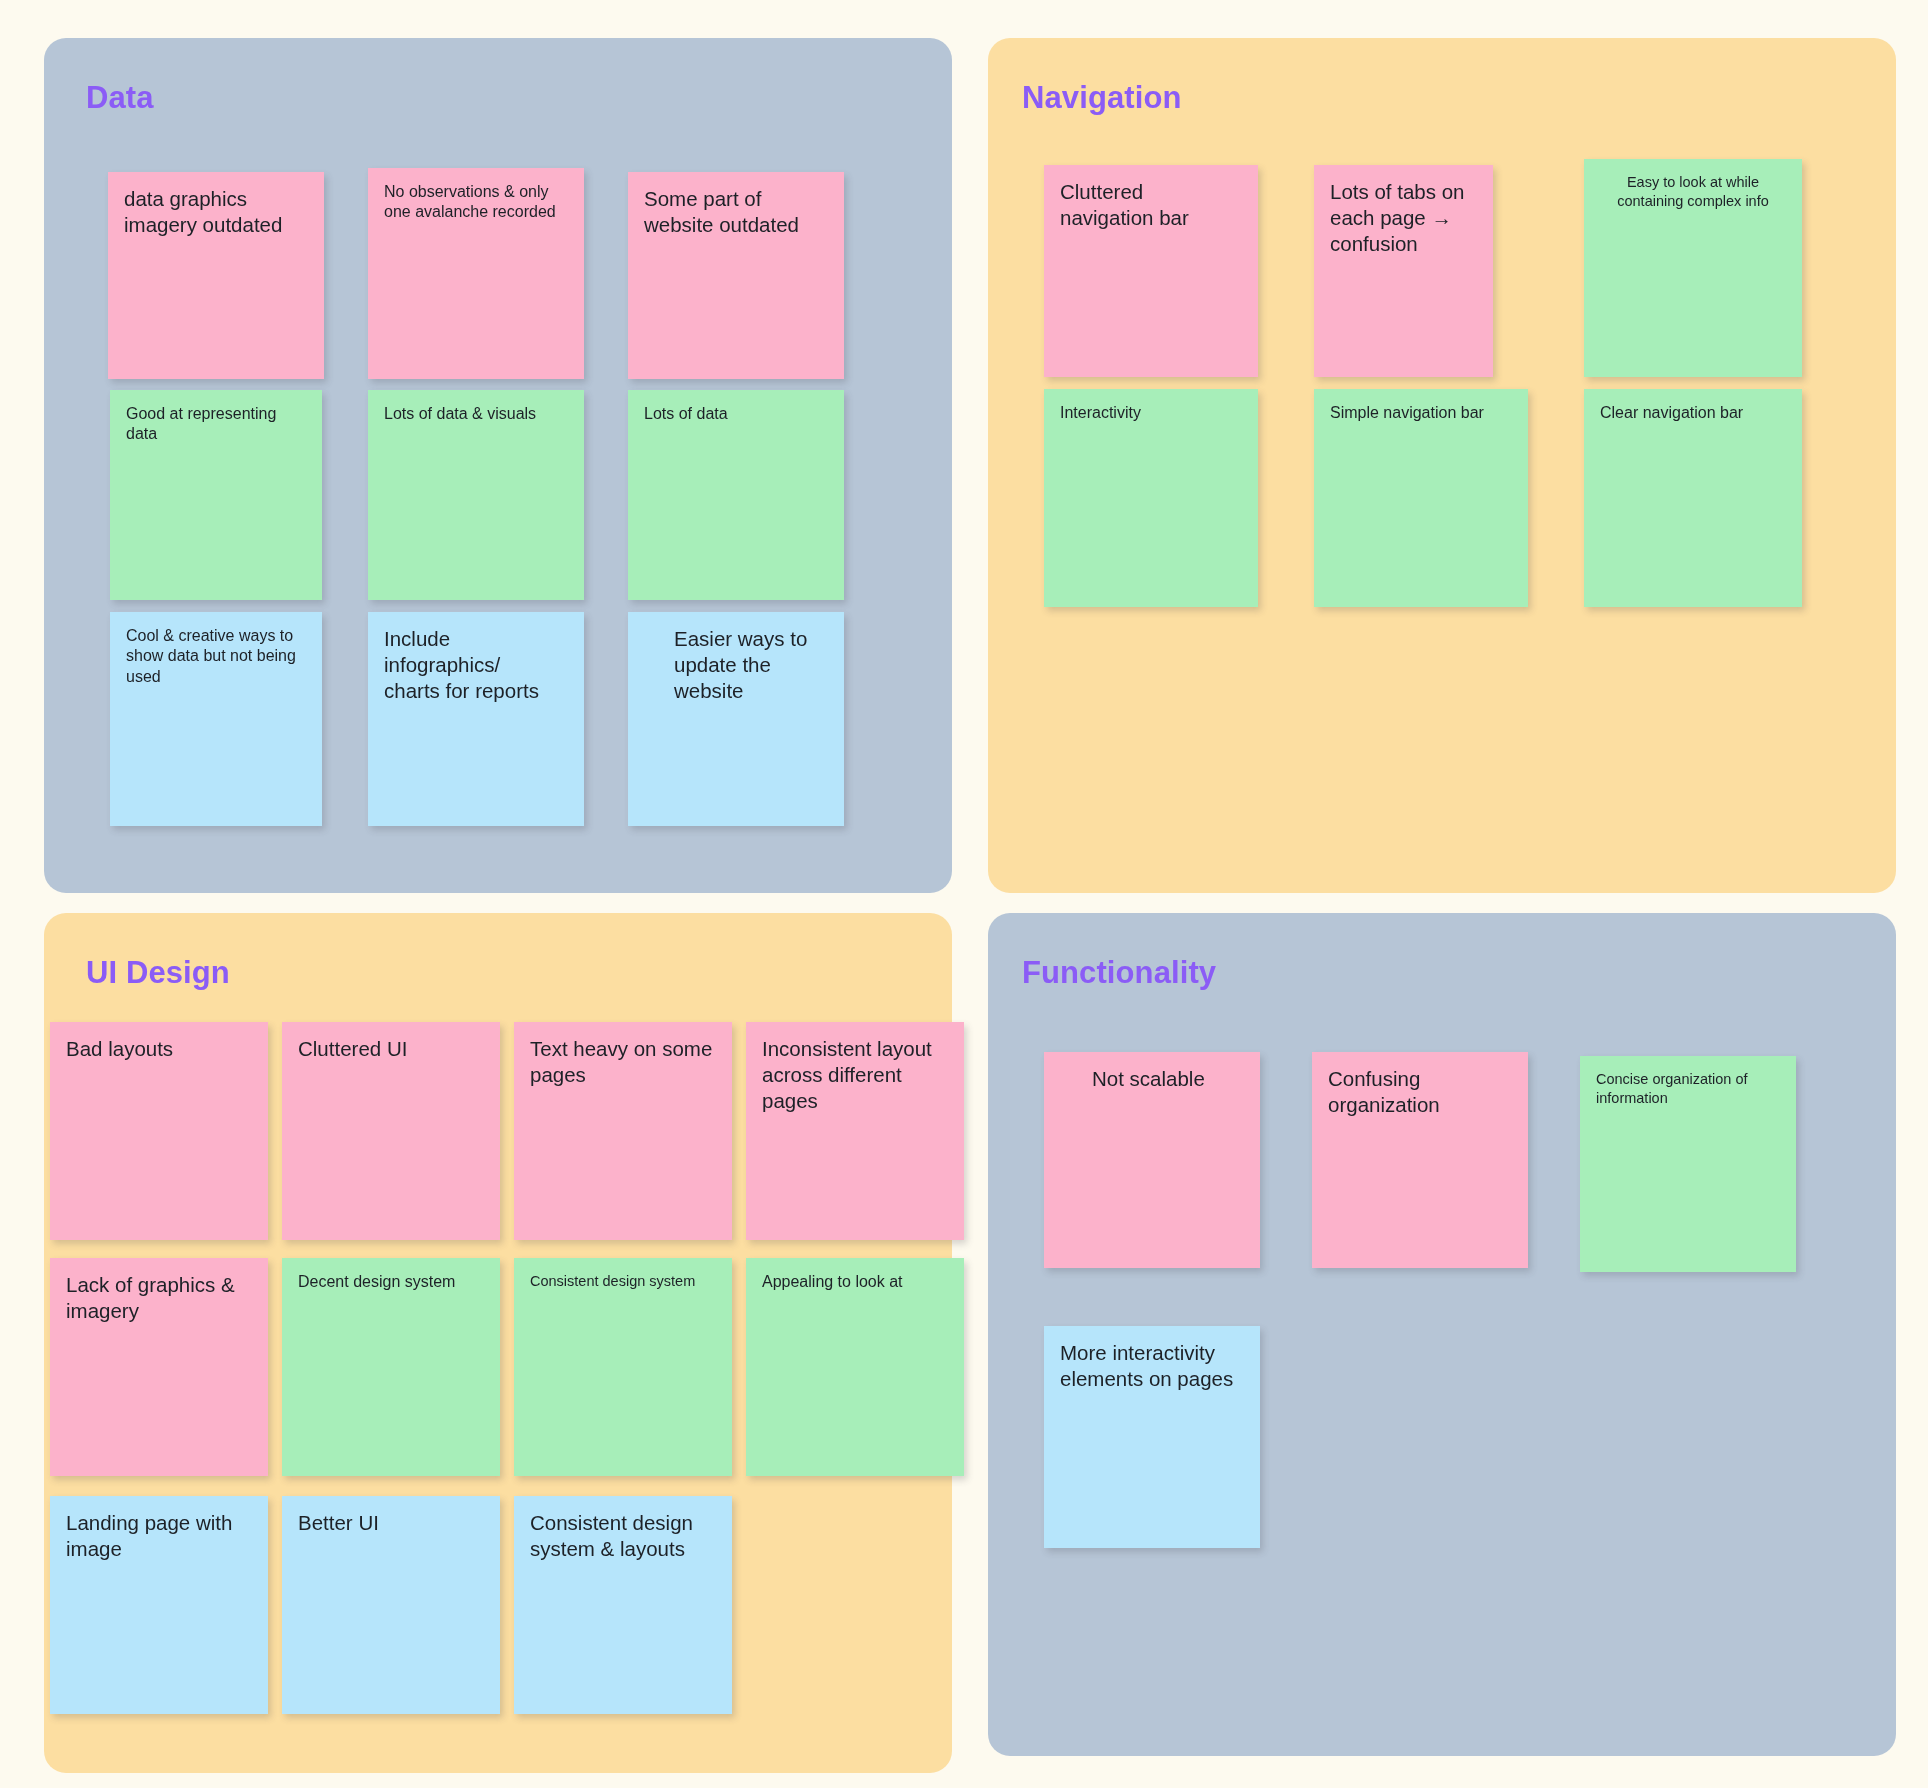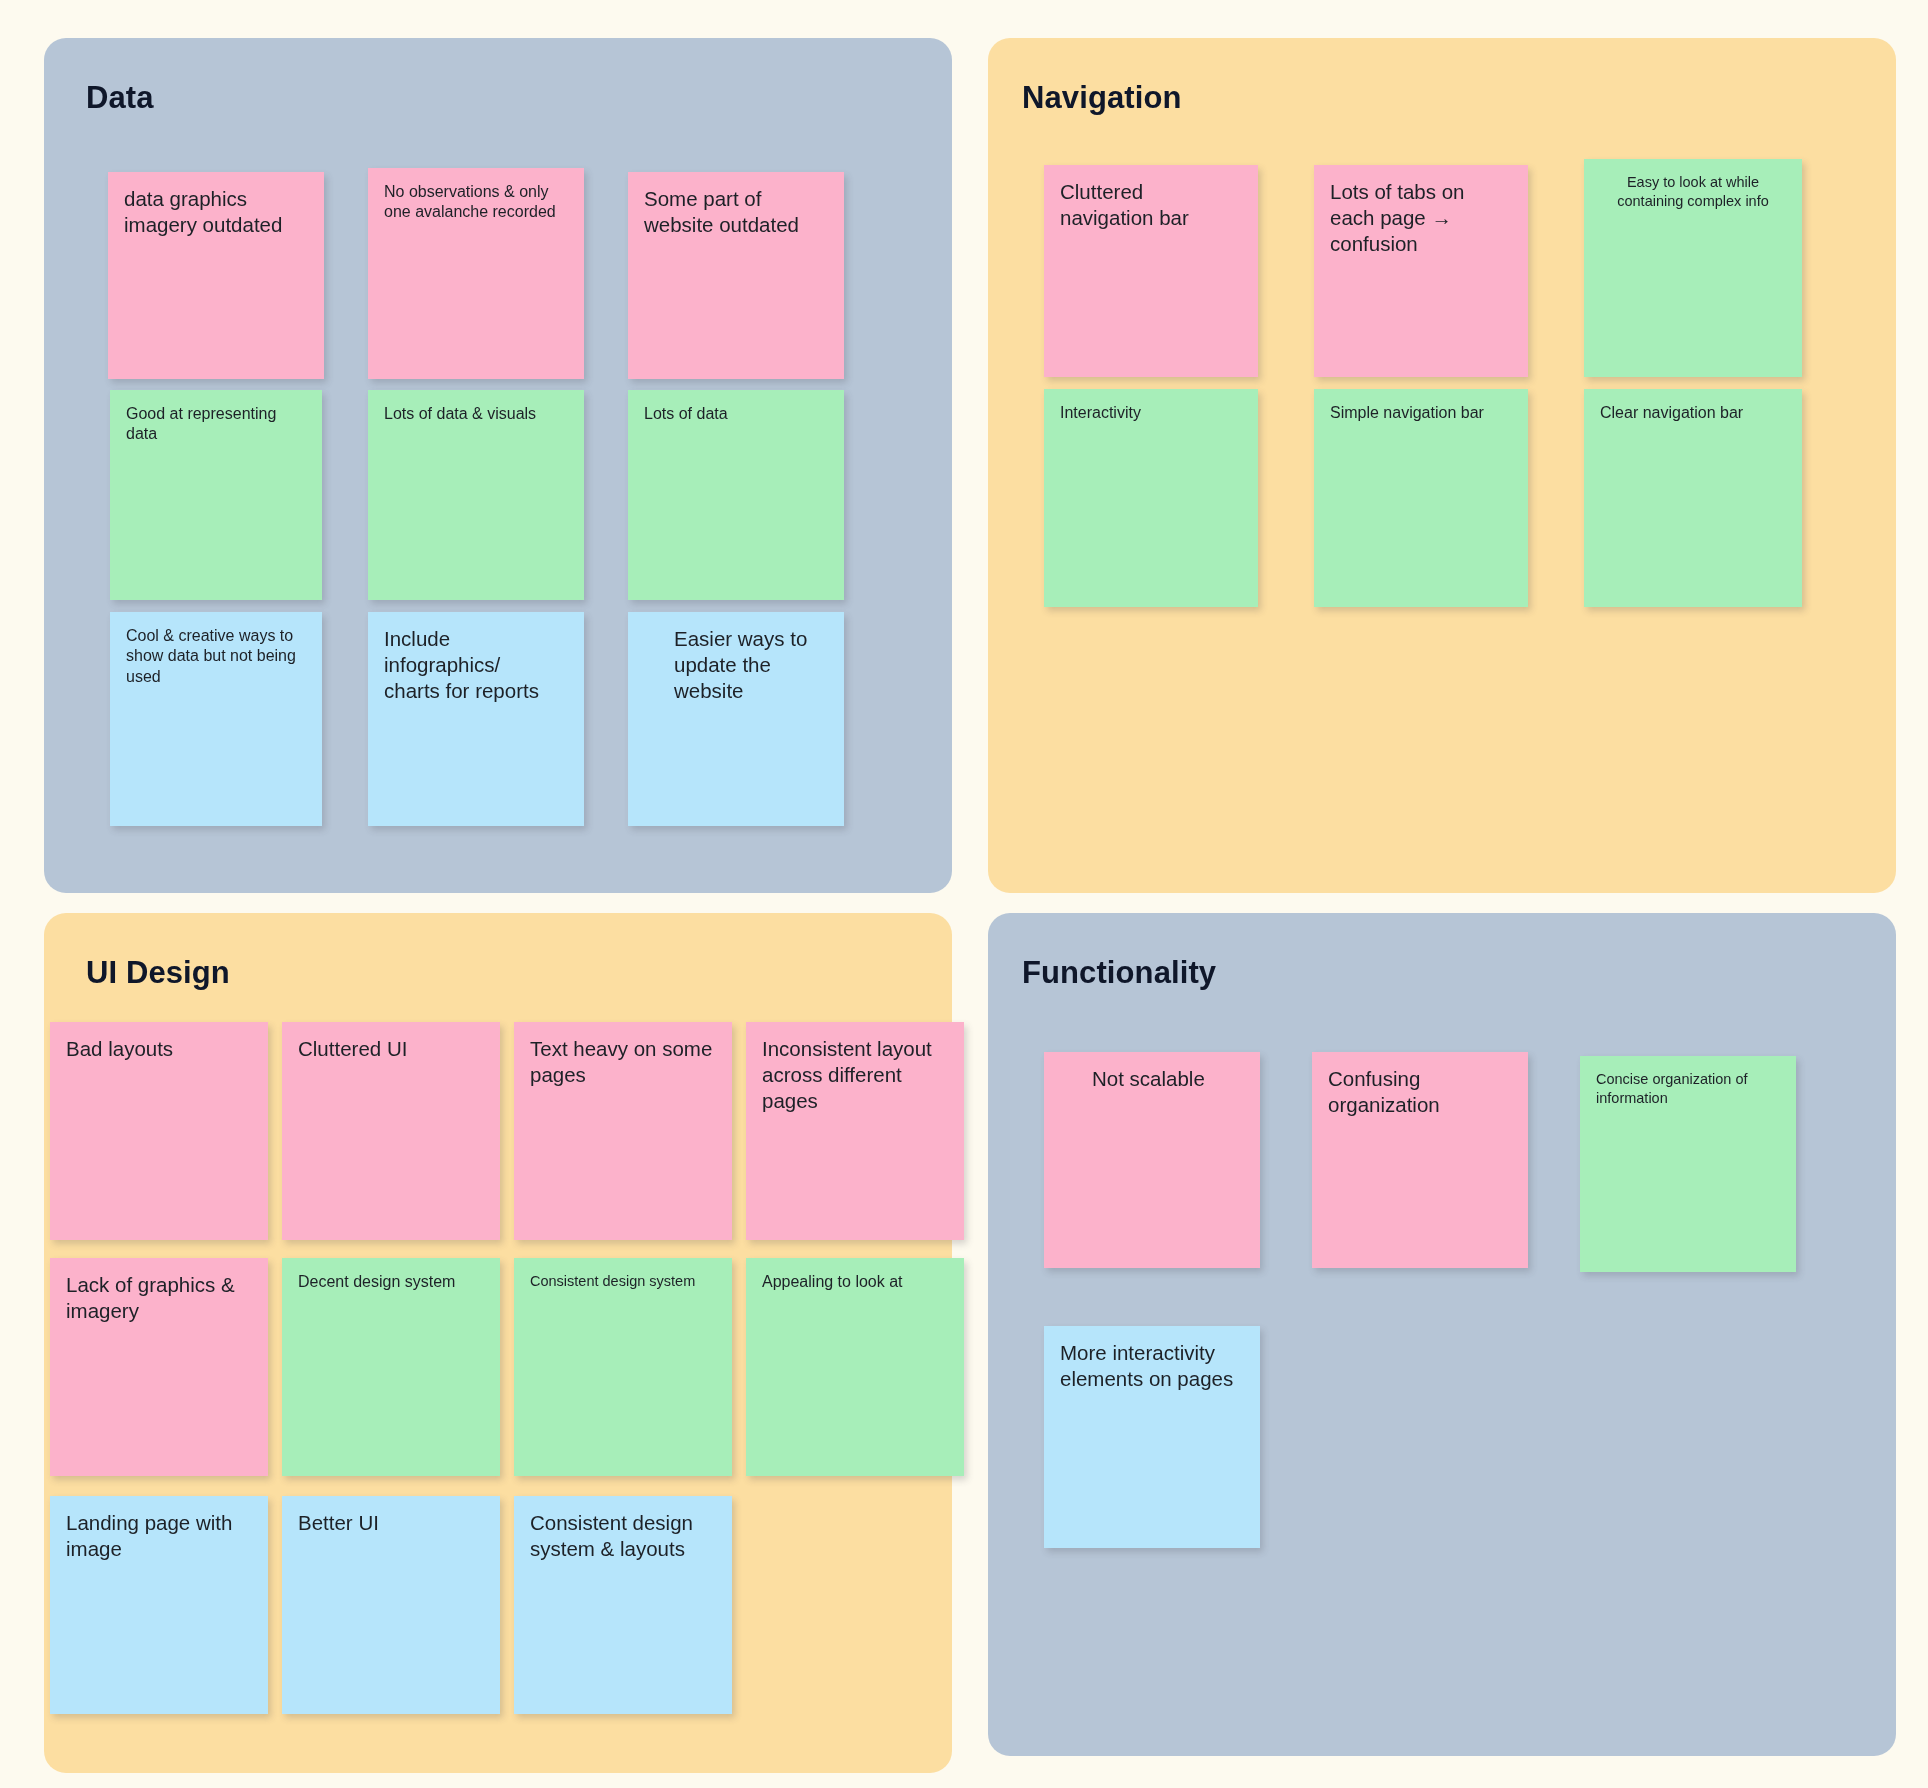--- a/index.html
+++ b/index.html
@@ -19,21 +19,21 @@
   }
 
   .quadrant {
     position: absolute;
     border-radius: 22px;
   }
   .quadrant-title {
     position: absolute;
     font-size: 31px;
     font-weight: bold;
-    color: #0f172a;
+    color: #8b5cf6;
     letter-spacing: 0.1px;
     white-space: nowrap;
   }
 
   .note {
     position: absolute;
     padding: 14px 16px 10px 16px;
     box-shadow: 3px 4px 7px rgba(60,60,70,0.20);
     color: #1d2127;
     line-height: 1.28;
@@ -69,21 +69,21 @@
   <div class="note blue fs-sm" style="left:110px; top:612px; width:212px; height:214px;">Cool &amp; creative ways to show data but not being used</div>
   <div class="note blue fs-lg" style="left:368px; top:612px; width:216px; height:214px;">Include infographics/
 charts for reports</div>
   <div class="note blue fs-lg" style="left:628px; top:612px; width:216px; height:214px;padding-left:46px;">Easier ways to update the website</div>
 
   <div class="quadrant" style="left:988px; top:38px; width:908px; height:855px; background:#fcdea1;">
   </div>
   <div class="quadrant-title" style="left:1022px; top:80px;">Navigation</div>
 
   <div class="note pink fs-lg" style="left:1044px; top:165px; width:214px; height:212px;">Cluttered navigation bar</div>
-  <div class="note pink fs-lg" style="left:1314px; top:165px; width:214px; height:212px;">Lots of tabs on each page → confusion</div>
+  <div class="note pink fs-lg" style="left:1314px; top:165px; width:179px; height:212px;">Lots of tabs on each page → confusion</div>
   <div class="note green fs-xs" style="left:1584px; top:159px; width:218px; height:218px;text-align:center;">Easy to look at while containing complex info</div>
 
   <div class="note green fs-sm" style="left:1044px; top:389px; width:214px; height:218px;">Interactivity</div>
   <div class="note green fs-sm" style="left:1314px; top:389px; width:214px; height:218px;">Simple navigation bar</div>
   <div class="note green fs-sm" style="left:1584px; top:389px; width:218px; height:218px;">Clear navigation bar</div>
 
 
   <div class="quadrant" style="left:44px; top:913px; width:908px; height:860px; background:#fcdea1;">
   </div>
   <div class="quadrant-title" style="left:86px; top:955px;">UI Design</div>

